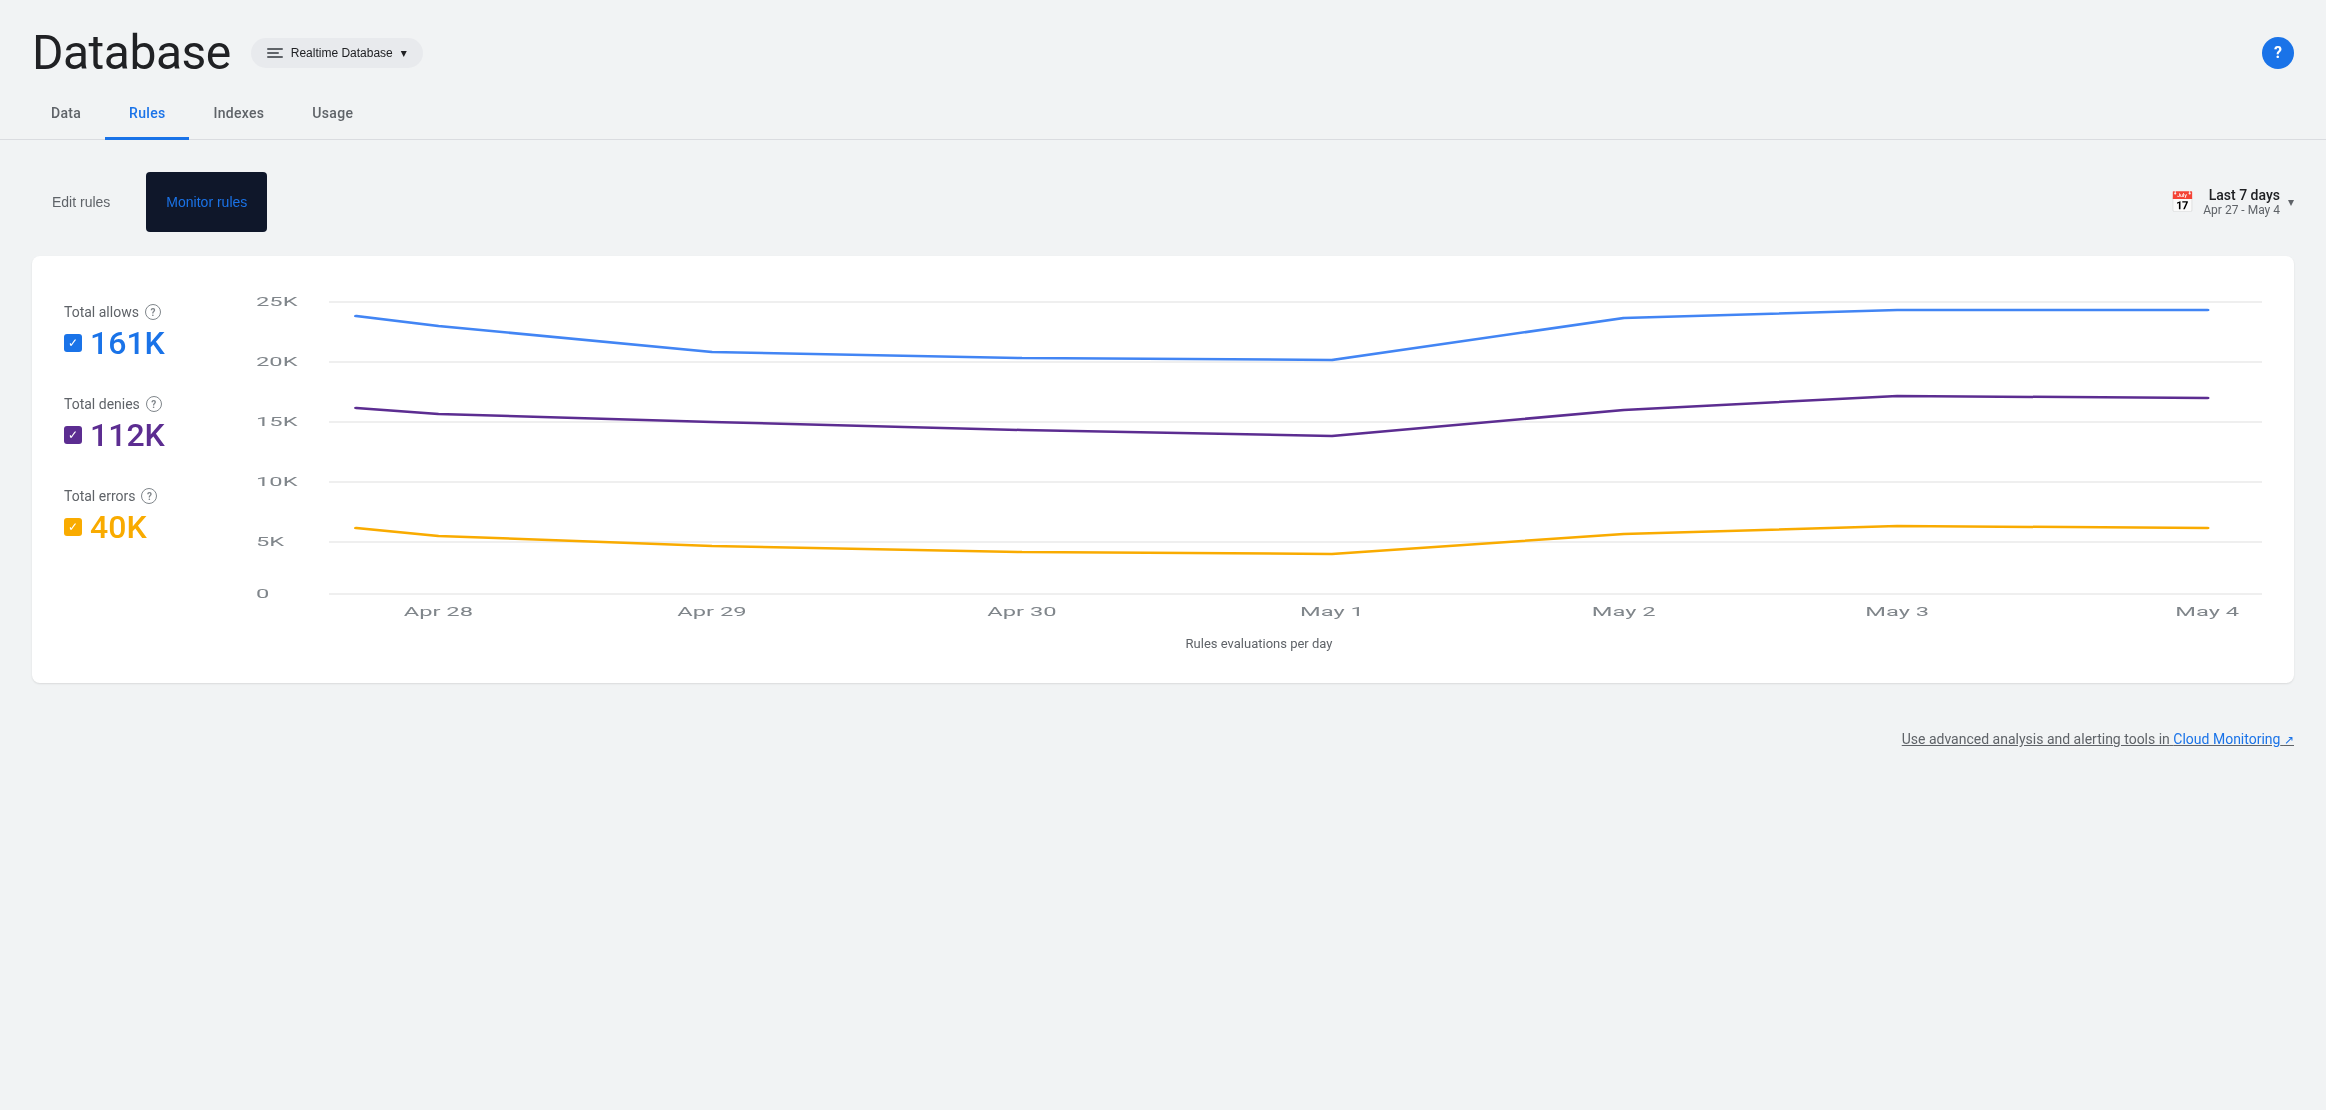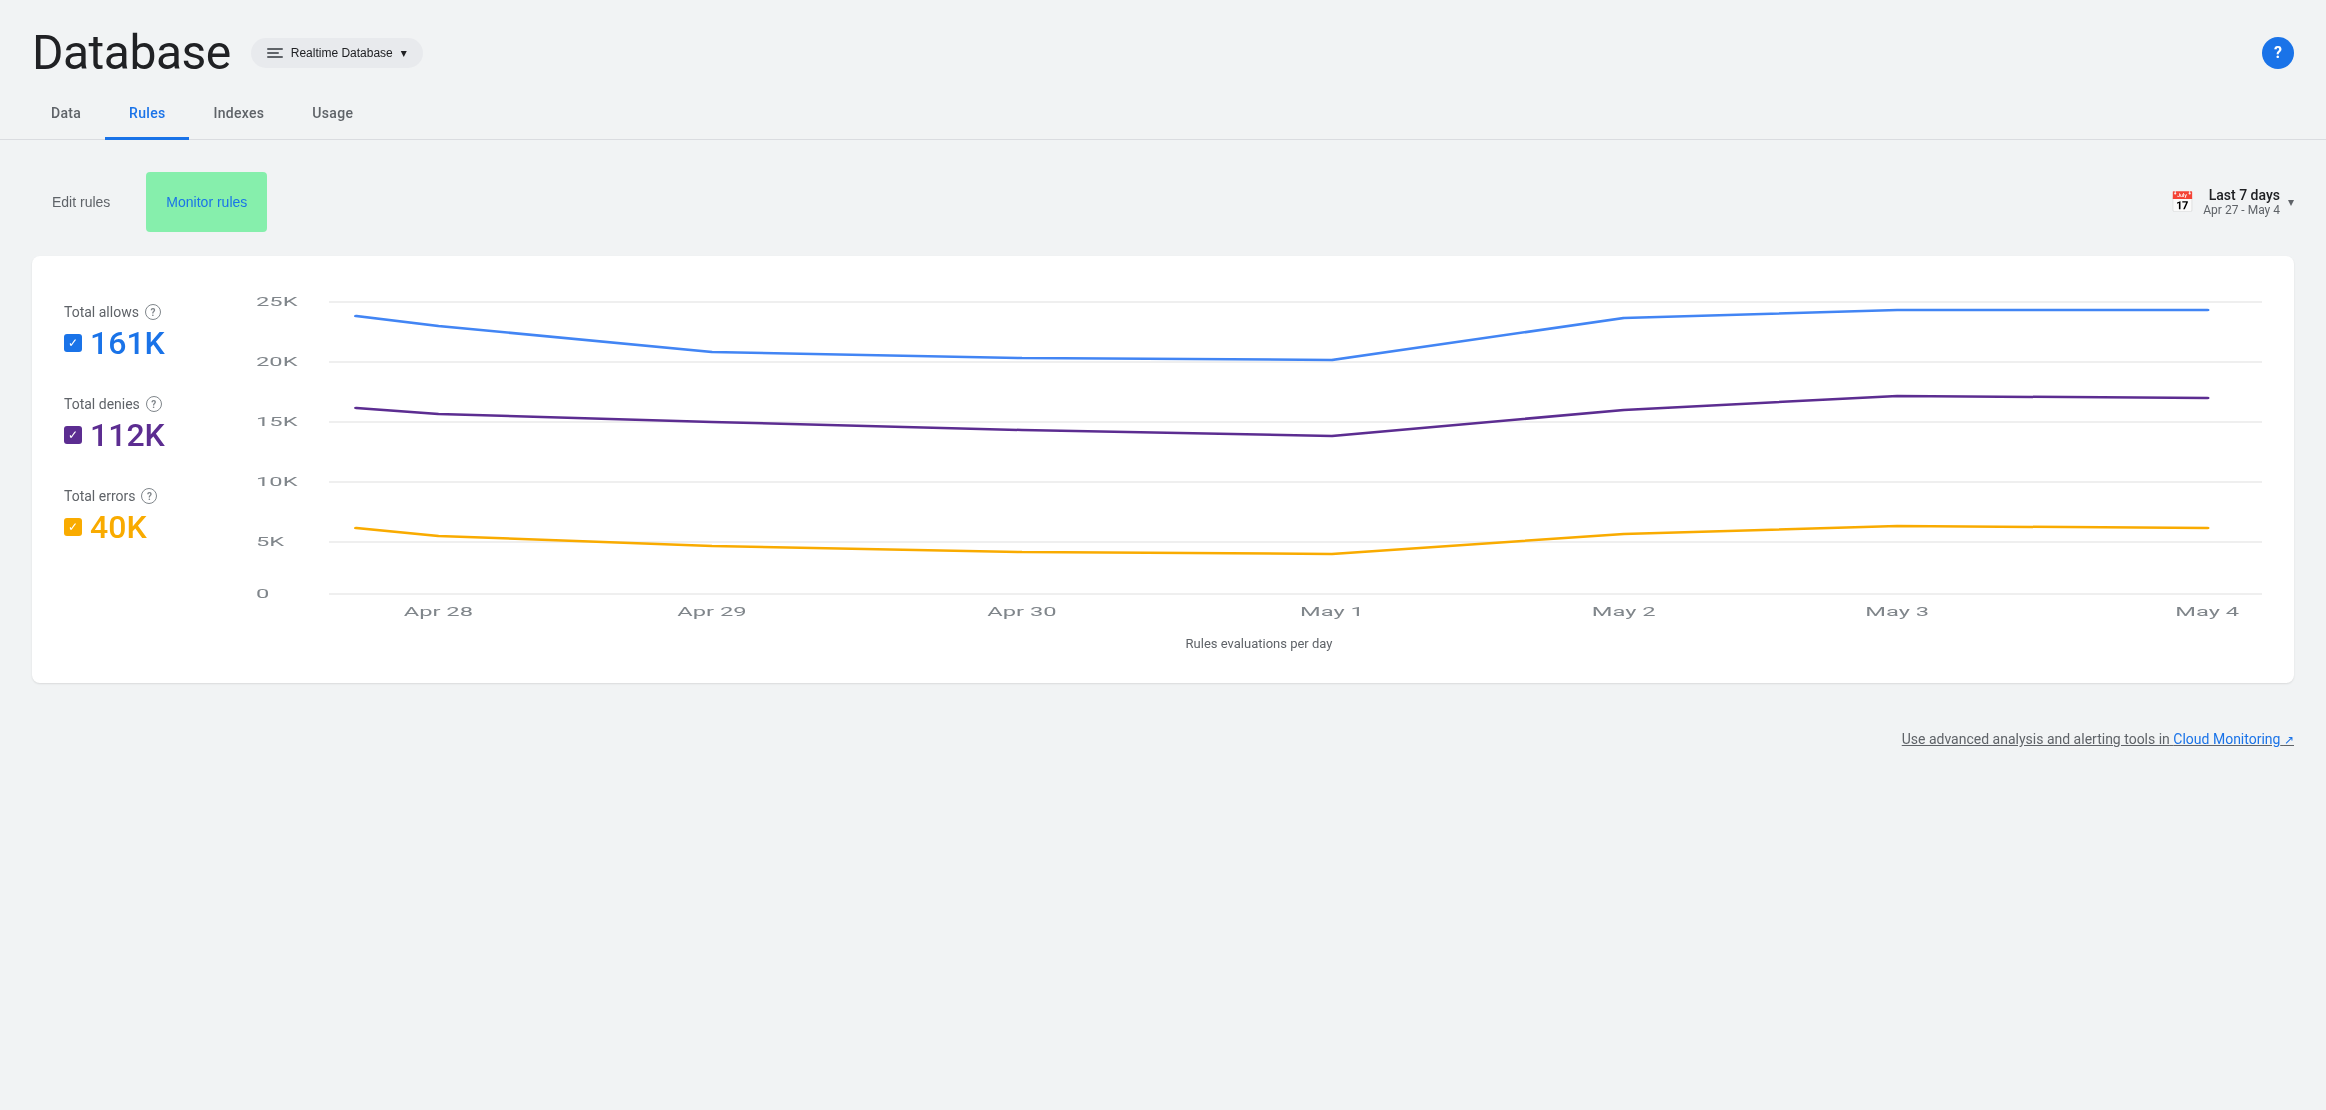--- a/index.html
+++ b/index.html
@@ -105,21 +105,21 @@
       background: transparent;
       border: none;
       border-radius: 4px;
       font-size: 14px;
       font-weight: 500;
       color: #5f6368;
       cursor: pointer;
     }
     .monitor-rules-btn {
       padding: 22px 20px;
-      background: #86efac;
+      background: #0f172a;
       border: none;
       border-radius: 4px;
       font-size: 14px;
       font-weight: 500;
       color: #1a73e8;
       cursor: pointer;
     }
     .date-range {
       display: flex;
       align-items: center;

